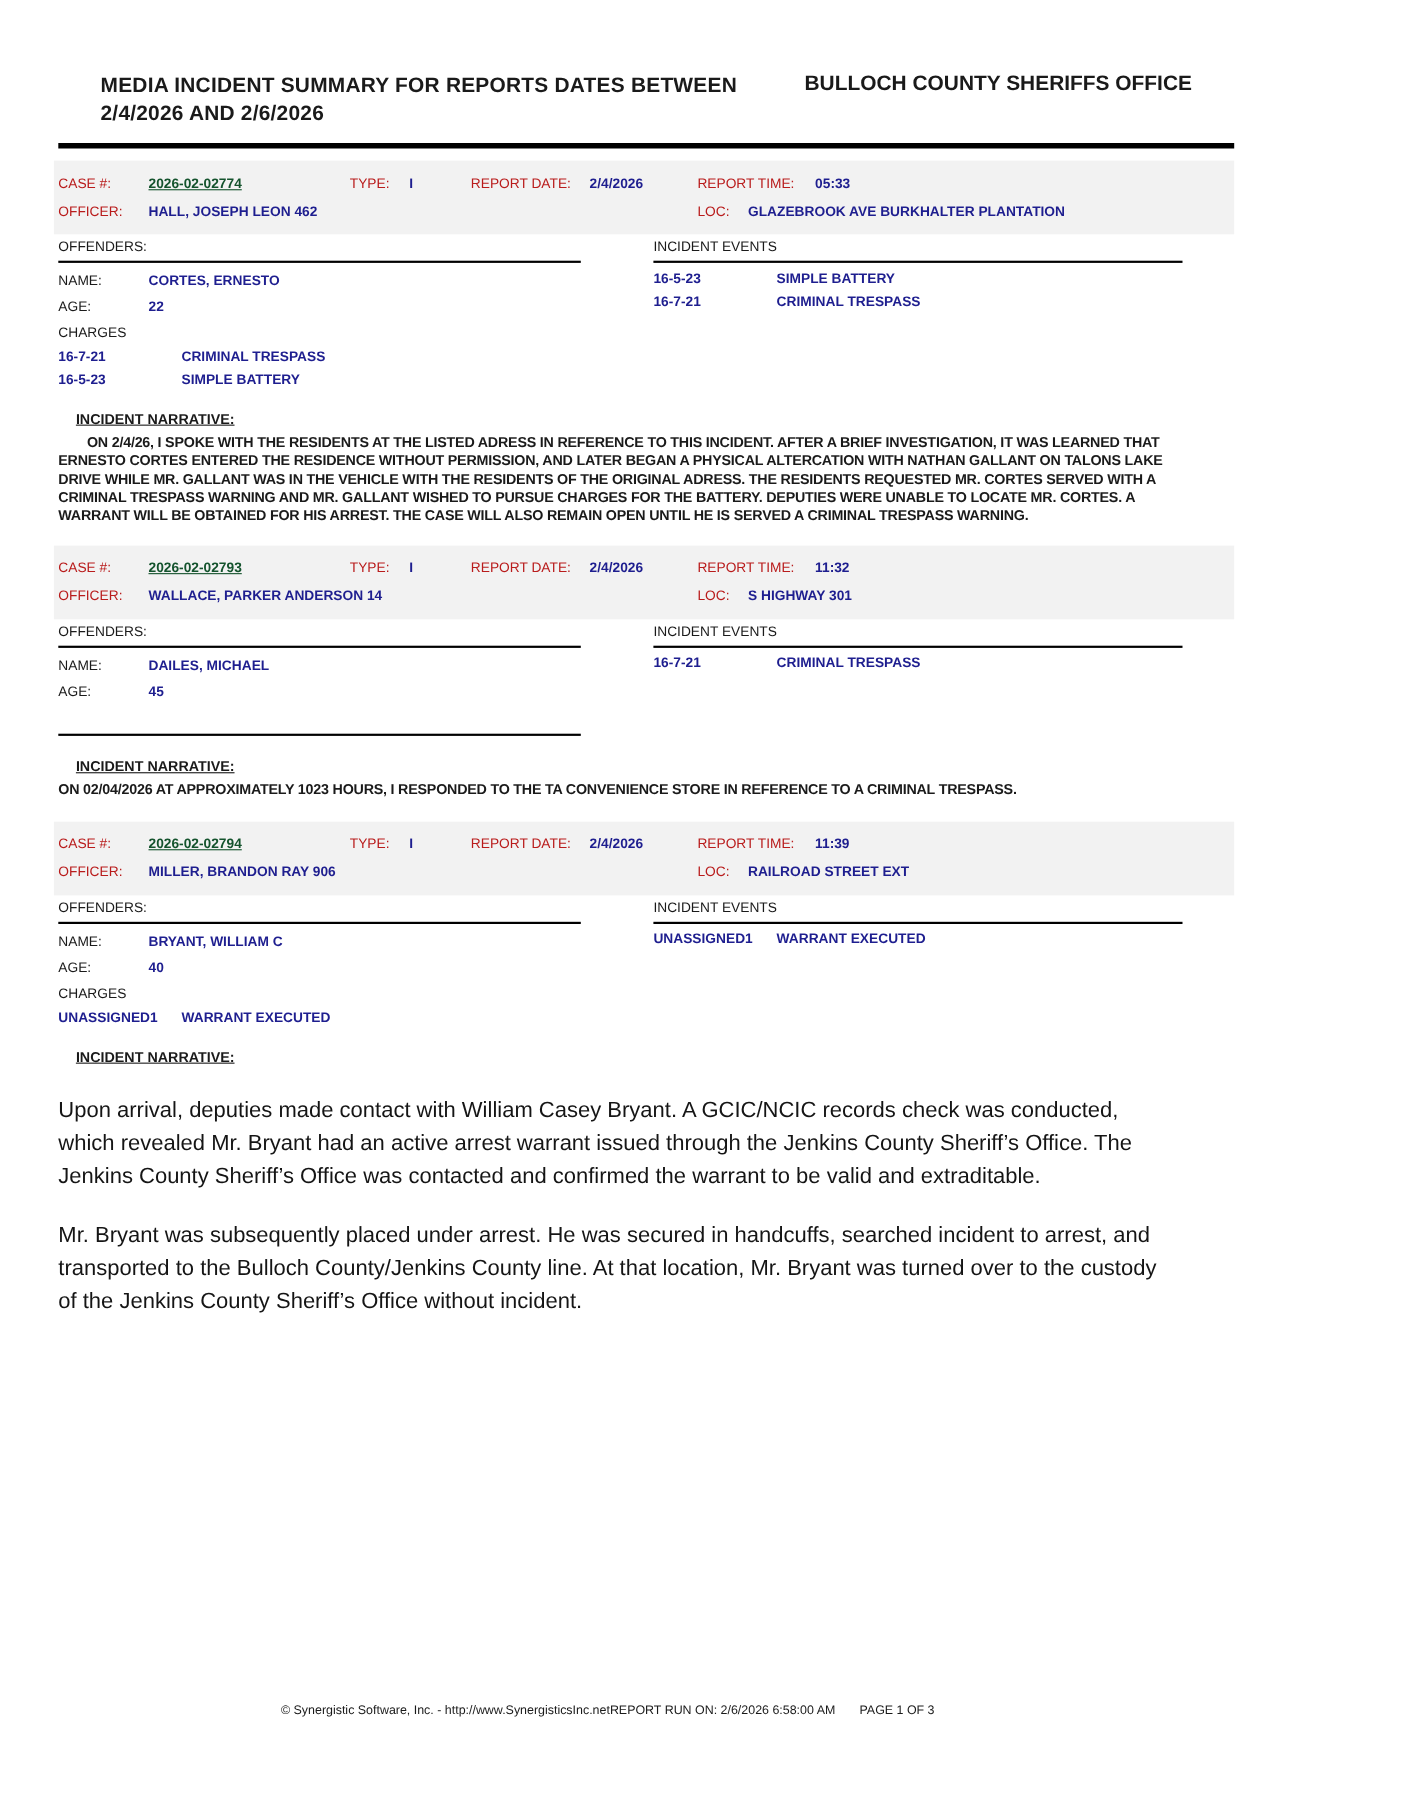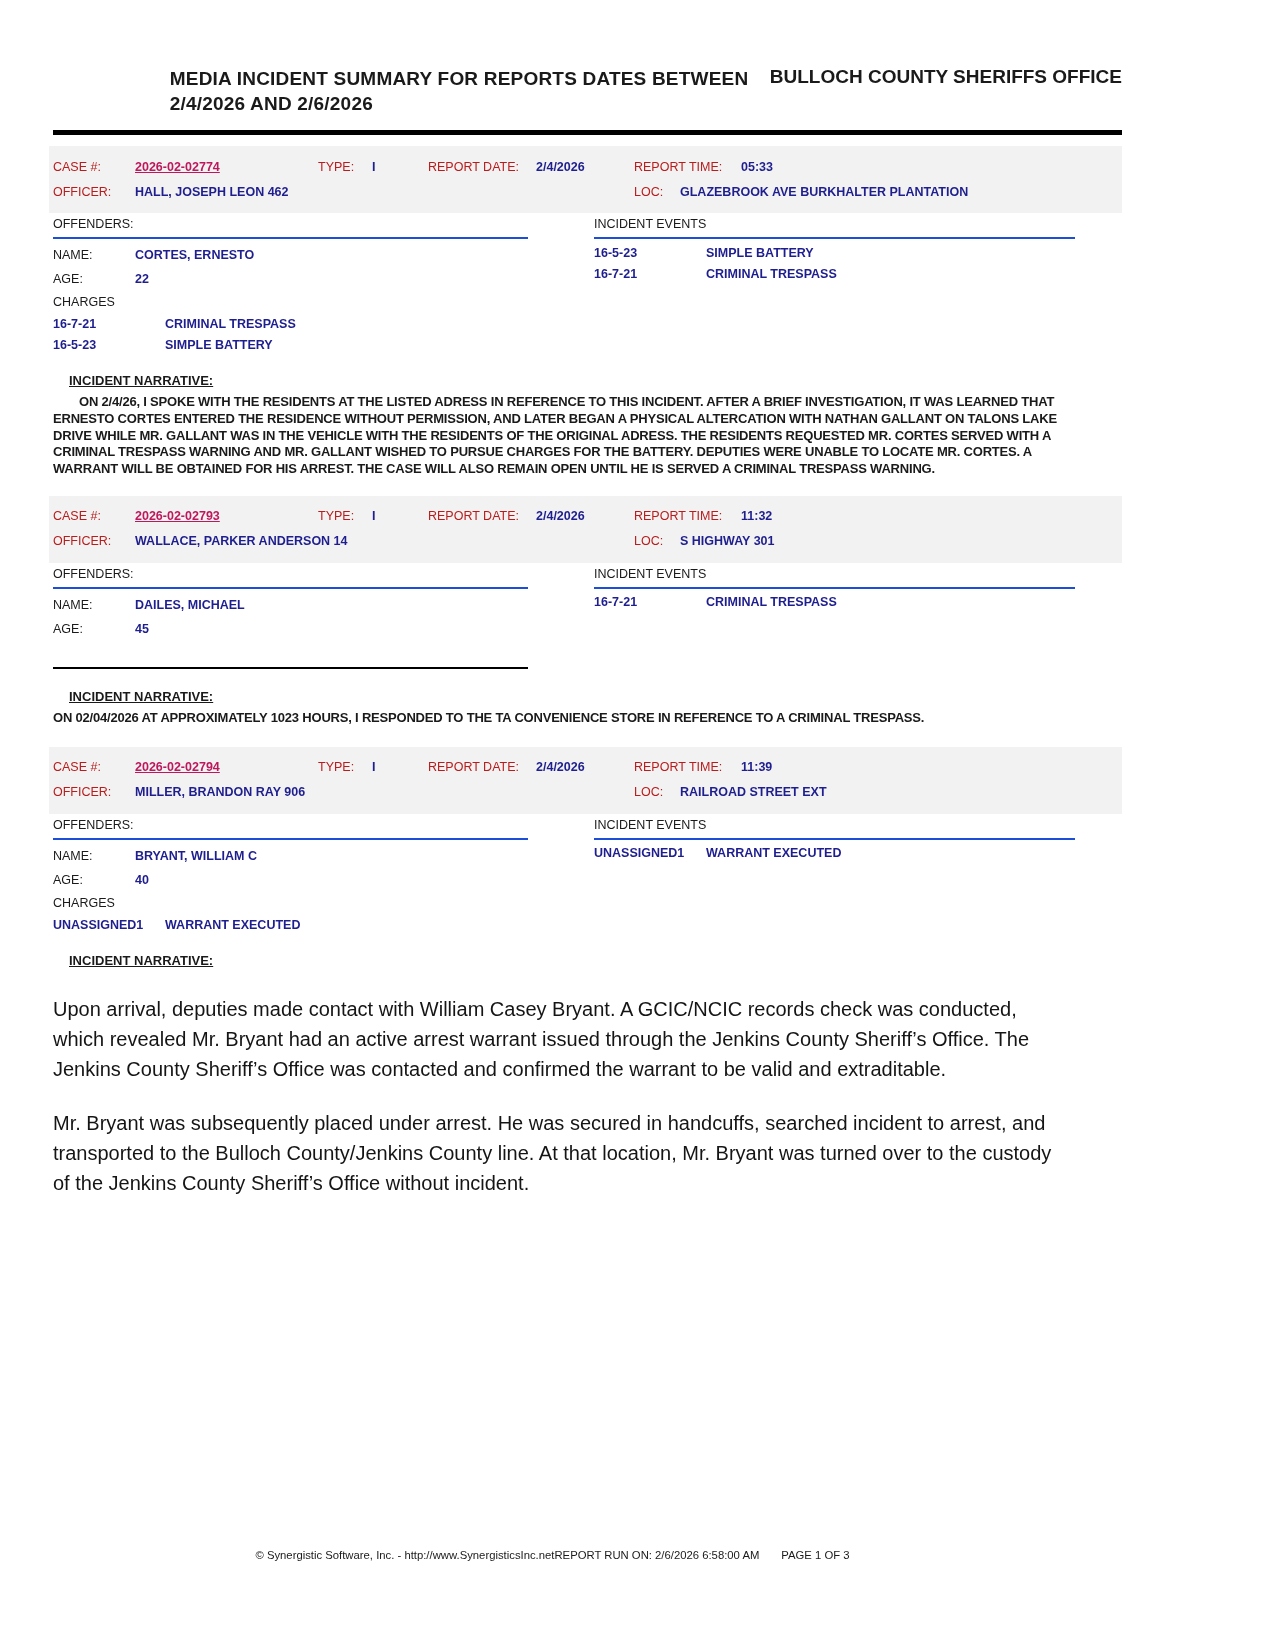--- a/index.html
+++ b/index.html
@@ -8,51 +8,51 @@
     width: 1275px; height: 1650px;
     background: #ffffff;
     font-family: "Liberation Sans", sans-serif;
     color: #1a1a1a;
     position: relative;
     overflow: hidden;
   }
   .page { position: absolute; left: 53px; top: 0; width: 1069px; }
 
   
-  .doc-header { margin-top: 66px; display: flex; justify-content: flex-end; align-items: flex-start; }
+  .doc-header { margin-top: 66px; display: flex; justify-content: center; align-items: flex-start; gap: 40px; }
   .doc-title-left { font-size: 19px; font-weight: bold; line-height: 25px; width: 600px; letter-spacing: 0.2px; }
   .doc-title-right { font-size: 19px; font-weight: bold; white-space: nowrap; text-align: right; }
   .thick-rule { height: 5px; background: #000; margin-top: 14px; }
 
   
   .case-band { background: #f2f2f2; margin-left: -4px; padding: 8px 0 9px 4px; font-size: 12.5px; }
   .band-row { display: flex; align-items: center; height: 25px; white-space: nowrap; }
   .lbl { color: #b91c1c; }
   .val { color: #1e1e8f; font-weight: bold; }
-  .case-link { color: #be185d; font-weight: bold; text-decoration: underline; cursor: pointer; }
+  .case-link { color: #14532d; font-weight: bold; text-decoration: underline; cursor: pointer; }
   .w-caselbl { width: 82px; }
   .w-casenum { width: 183px; }
   .w-typelbl { width: 54px; }
   .w-typeval { width: 56px; }
   .w-rdatelbl { width: 108px; }
   .w-rdateval { width: 98px; }
   .w-rtimelbl { width: 107px; }
   .w-officerlbl { width: 82px; }
   .w-officerval { width: 499px; }
   .w-loclbl { width: 46px; }
 
   .band1 { margin-top: 11px; }
   .band2 { margin-top: 18px; }
   .band3 { margin-top: 20px; }
 
   
   .case-body { display: flex; margin-top: 4px; font-size: 12.5px; }
   .col-left { width: 475px; margin-right: 66px; flex: none; }
   .col-right { width: 481px; flex: none; }
-  .sec-head { padding-bottom: 6px; border-bottom: 2px solid #1d4ed8; font-size: 12.5px; }
+  .sec-head { padding-bottom: 6px; border-bottom: 2px solid #000000; font-size: 12.5px; }
   .kv { display: flex; margin-top: 8px; height: 16px; align-items: center; }
   .kv .k { width: 82px; flex: none; }
   .charges-lbl { margin-top: 8px; height: 16px; }
   .code-row { display: flex; margin-top: 5px; height: 16px; align-items: center; }
   .code-row .code { width: 112px; flex: none; color: #1e1e8f; font-weight: bold; }
   .code-row .desc { color: #1e1e8f; font-weight: bold; }
   .event-row { display: flex; margin-top: 6px; height: 15px; align-items: center; }
   .event-row .code { width: 112px; flex: none; color: #1e1e8f; font-weight: bold; }
   .event-row .desc { color: #1e1e8f; font-weight: bold; }
   .off-endline { border-bottom: 2px solid #000; margin-top: 30px; width: 475px; }

